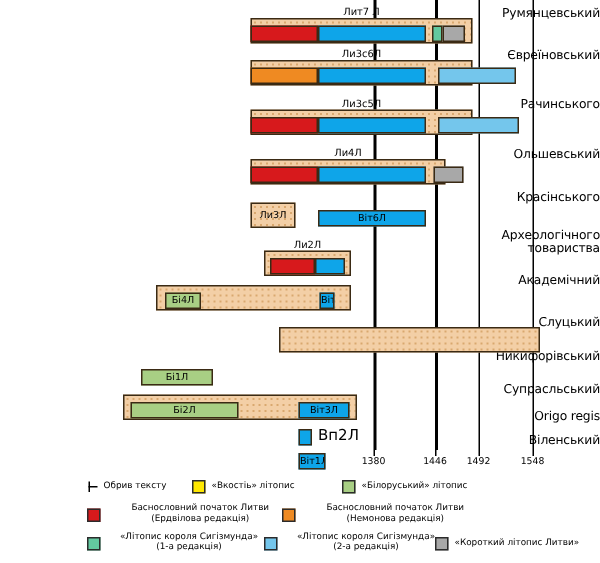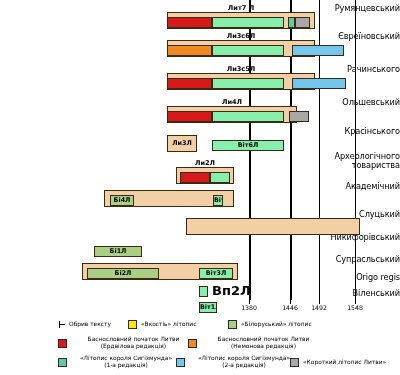--- a/index.html
+++ b/index.html
@@ -21,21 +21,21 @@
     color:#000;
     line-height:9px;
     white-space:pre-line;
     letter-spacing:-0.1px;
   }
 
   
   #plot{
     position:absolute;
     left:135px;top:0;
-    width:265px;height:300px;font-weight:bold;
+    width:265px;height:300px;
   }
   .vline{
     position:absolute;
     top:0;
     width:2px;
     background:#000;
   }
   .vline.thin{width:1px;}
 
   
@@ -65,21 +65,21 @@
     font-size:6.6px;
     line-height:9px;
     color:#000;
     text-align:center;
     white-space:nowrap;
   }
 
   
   .c-red{background:#d7191c;}
   .c-orange{background:#ef8a22;}
-  .c-yellow{background:#86efac;}
+  .c-yellow{background:#0ea5e9;}
   .c-green{background:#a8cf84;}
   .c-blue{background:#74c6ec;}
   .c-grey{background:#a8a8a8;}
   .c-teal{background:#63c9a0;}
   .c-track{background:#f3cfa6;
     background-image:radial-gradient(#d9a86f 0.5px, transparent 0.6px);
     background-size:4px 4px;}
 
   
   #axis{position:absolute;left:135px;top:300px;width:265px;height:18px;}
@@ -180,21 +180,21 @@
       <div class="seg c-yellow" style="left: 75px; width: 20px; top: 172px;"></div>
       <div class="track c-track" style="left: -31px; width: 130px; top: 190px; height: 17px;"></div>
       <div class="seg c-green" style="left: -25px; width: 24px; top: 195px; line-height: 9px; text-align: center; font-size: 6.4px;">Бі4Л</div>
       <div class="seg c-yellow" style="left: 78px; width: 10px; top: 195px; line-height: 9px; text-align: center; font-size: 6.4px;">Віт5Л</div>
       <div class="track c-track" style="left: 51px; width: 174px; top: 218px; height: 17px;"></div>
       <div class="seg c-green" style="left: -41px; width: 48px; top: 246px; line-height: 9px; text-align: center; font-size: 6.4px;">Бі1Л</div>
       <div class="track c-track" style="left: -53px; width: 156px; top: 263px; height: 17px;"></div>
       <div class="seg c-green" style="left: -48px; width: 72px; top: 268px; line-height: 9px; text-align: center; font-size: 6.4px;">Бі2Л</div>
       <div class="seg c-yellow" style="left: 64px; width: 34px; top: 268px; line-height: 9px; text-align: center; font-size: 6.4px;">Віт3Л</div>
       <div class="seg c-yellow" style="left: 64px; width: 9px; top: 286px;"></div>
-      <div class="cap" style="left: 77px; top: 286px; font-size: 13px; text-align: left;">Вп2Л</div>
+      <div class="cap" style="left: 77px; top: 286px; font-size: 10px; text-align: left;">Вп2Л</div>
       <div class="seg c-yellow" style="left: 64px; width: 18px; top: 302px; line-height: 9px; text-align: center; font-size: 6.4px;">Віт1Л</div>
     </div>
 
   <div id="axis">
       <div class="tick" style="left: 114px;"></div>
       <div class="ticklab" style="left: 114px;">1380</div>
       <div class="tick" style="left: 155px;"></div>
       <div class="ticklab" style="left: 155px;">1446</div>
       <div class="tick" style="left: 184px;"></div>
       <div class="ticklab" style="left: 184px;">1492</div>

